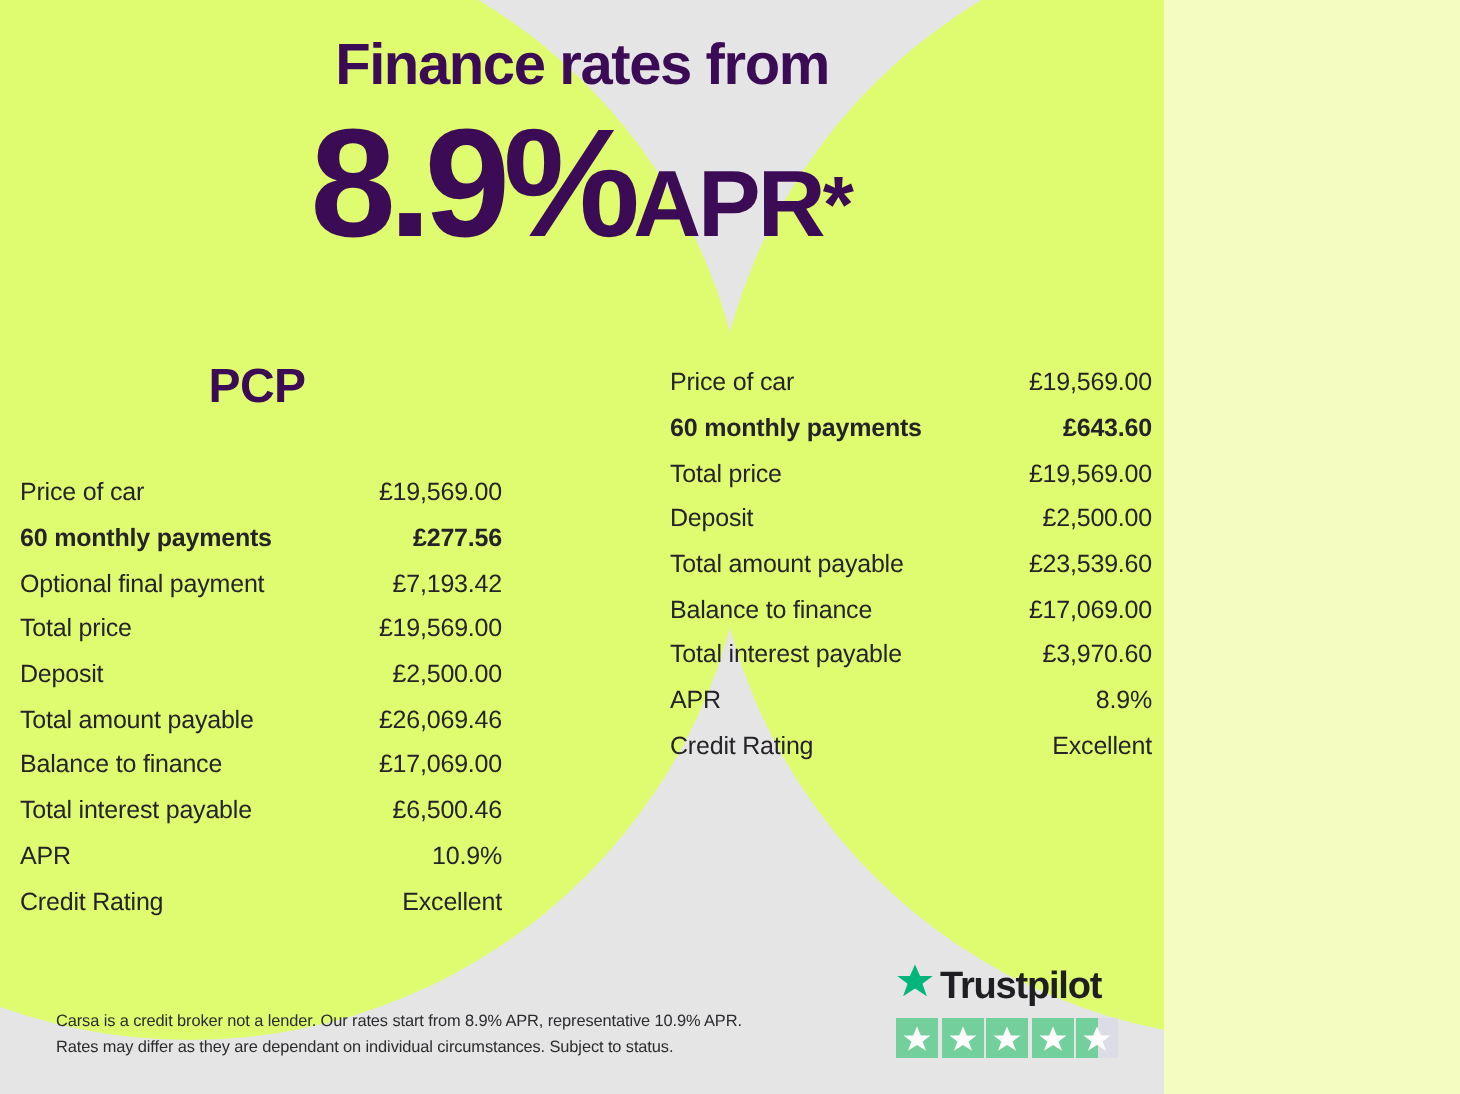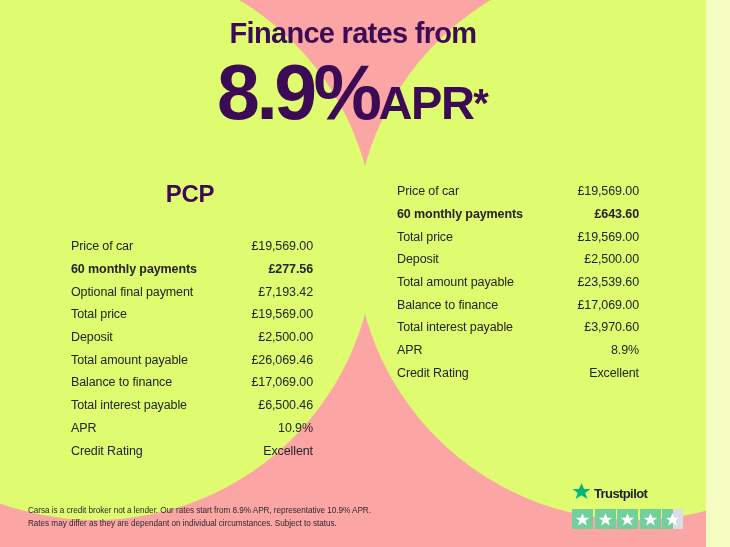--- a/index.html
+++ b/index.html
@@ -13,24 +13,24 @@
 
   body {
     font-family: "Liberation Sans", sans-serif;
     background: #F5FCC2;
     position: relative;
   }
 
   #stage {
     position: absolute;
     inset: 0;
-    width: 706px;
+    width: 582px;
     height: 547px;
     overflow: hidden;
-    background: #fca5a5;
+    background: #e5e5e5;
   }
 
   
   .bg-circle {
     position: absolute;
     border-radius: 50%;
     background: #DFFB6F;
   }
   .bg-circle.left {
     width: 560px;
@@ -148,21 +148,21 @@
     bottom: 18px;
     width: 118px;
   }
   .tp-word {
     display: flex;
     align-items: center;
     gap: 3px;
     justify-content: flex-start;
   }
   .tp-word .tp-name {
-    font-size: 13px;
+    font-size: 19px;
     font-weight: bold;
     color: #1E1E23;
     letter-spacing: -0.6px;
     line-height: 1;
     text-align: center;
   }
   .tp-stars {
     display: flex;
     gap: 1.5px;
     margin-top: 4px;

